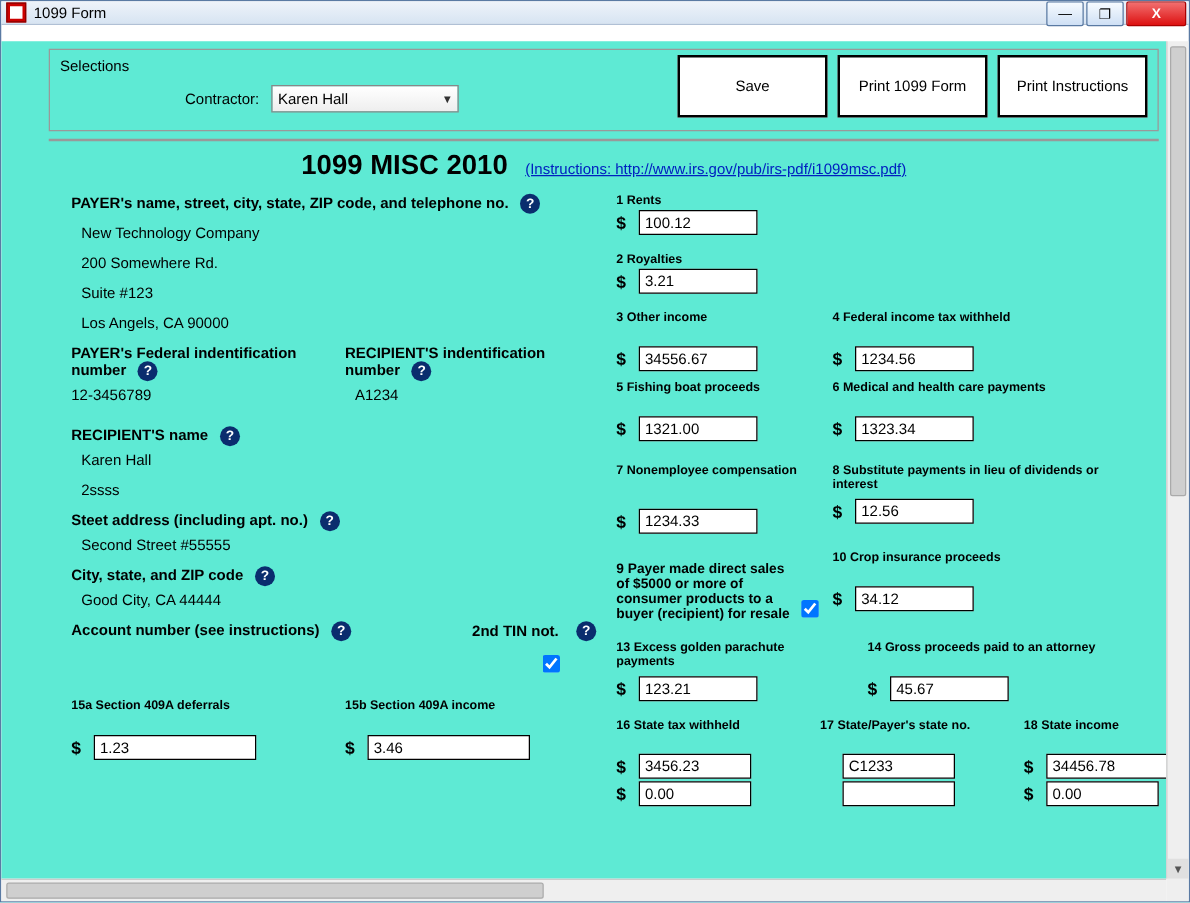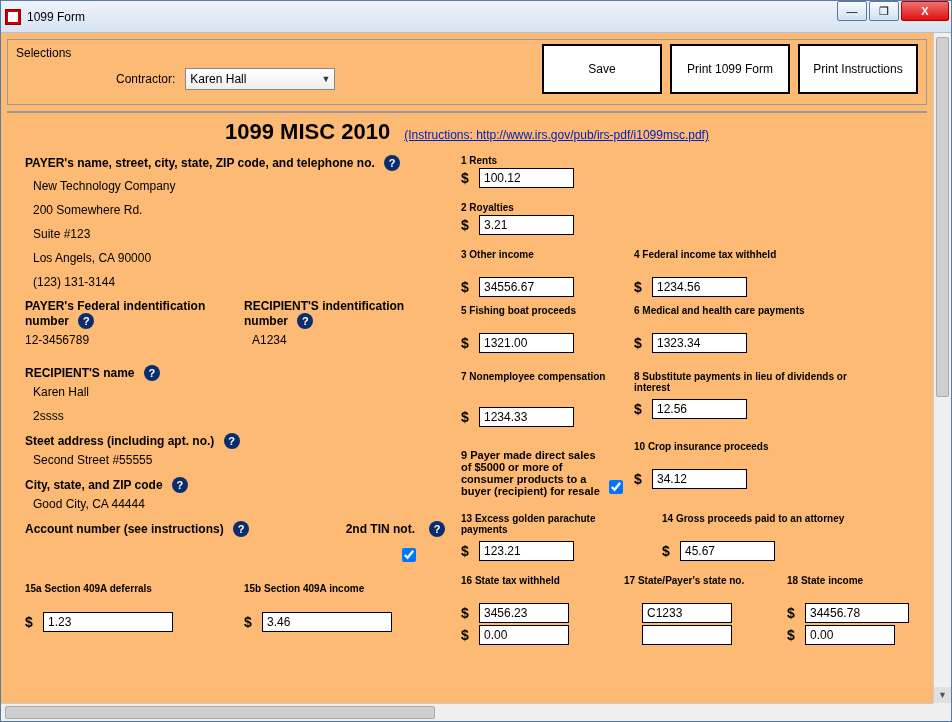--- a/index.html
+++ b/index.html
@@ -1,28 +1,28 @@
 <!DOCTYPE html>
 <html><head>
 <meta charset="utf-8">
 <style>
   * { box-sizing: border-box; }
   html, body { margin:0; padding:0; font-family: Arial, sans-serif; font-size:12px; color:#000; }
   body { background:#d9e4f1; }
 
   .window { width:952px; height:722px; background:#fff; position:relative; overflow:hidden; border:1px solid #5a7aa3;}
-  .titlebar { height:32px; background:linear-gradient(#eef3fa,#d7e4f2); display:flex; align-items:center; padding:0 4px; border-bottom:1px solid #b0c0d5; position:relative;}
+  .titlebar { height:19px; background:linear-gradient(#eef3fa,#d7e4f2); display:flex; align-items:center; padding:0 4px; border-bottom:1px solid #b0c0d5; position:relative;}
   .titlebar .app-icon { width:16px; height:16px; background:#c00; border:1px solid #800; margin-right:6px; position:relative;}
   .titlebar .app-icon::after{content:"";position:absolute;left:2px;top:2px;width:10px;height:10px;background:#fff;}
   .titlebar .title { color:#000; font-size:12px; }
   .win-controls { position:absolute; right:0; top:0; height:22px; display:flex; gap:2px; padding-right:2px;}
   .win-btn { width:30px; height:20px; border:1px solid #5a7aa3; background:linear-gradient(#f7fbff,#cfe0f5); border-radius:2px; display:flex; align-items:center; justify-content:center; font-size:11px; cursor:pointer;}
   .win-btn.close { width:48px; background:linear-gradient(#f26f6f,#d11); color:#fff; font-weight:bold; border-color:#a00;}
 
-  .content { position:absolute; left:0; right:18px; top:32px; bottom:18px; overflow:hidden; background:#fdba74;}
+  .content { position:absolute; left:0; right:18px; top:32px; bottom:18px; overflow:hidden; background:#5eead4;padding-left:32px;}
   .vscroll { position:absolute; right:0; top:32px; bottom:18px; width:18px; background:#efefef; border-left:1px solid #ccc;}
   .vscroll .thumb{ position:absolute; right:2px; left:2px; top:4px; height:360px; background:#cfcfcf; border:1px solid #aaa; border-radius:2px;}
   .vscroll .arrow{ position:absolute; left:0; right:0; height:16px; background:#e0e0e0; display:flex;align-items:center;justify-content:center;font-size:9px;color:#555;}
   .vscroll .arrow.bottom{bottom:0;}
   .hscroll { position:absolute; left:0; right:18px; bottom:0; height:18px; background:#efefef; border-top:1px solid #ccc;}
   .hscroll .thumb{position:absolute;top:2px;bottom:2px;left:4px;width:430px;background:#cfcfcf;border:1px solid #aaa;border-radius:2px;}
   .corner{position:absolute;right:0;bottom:0;width:18px;height:18px;background:#efefef;}
 
   .top-panel { margin:6px; border:1px solid #999; padding:4px 8px 10px 8px; display:flex; align-items:flex-start;}
   .selections-area { flex:0 0 480px; }
@@ -113,21 +113,20 @@
 
       <div class="left-col">
         <div class="section">
           <span class="lbl">PAYER's name, street, city, state, ZIP code, and telephone no.</span>
           <span class="help">?</span>
         </div>
         <div class="plain">New Technology Company</div>
         <div class="plain">200 Somewhere Rd.</div>
         <div class="plain">Suite #123</div>
         <div class="plain">Los Angels, CA 90000</div>
-        <div class="plain">(123) 131-3144</div>
 
         <div class="two-col section">
           <div>
             <span class="lbl">PAYER's Federal indentification number</span>
             <span class="help">?</span>
             <div class="plain" style="margin-left:0">12-3456789</div>
           </div>
           <div>
             <span class="lbl">RECIPIENT'S indentification number</span>
             <span class="help">?</span>

